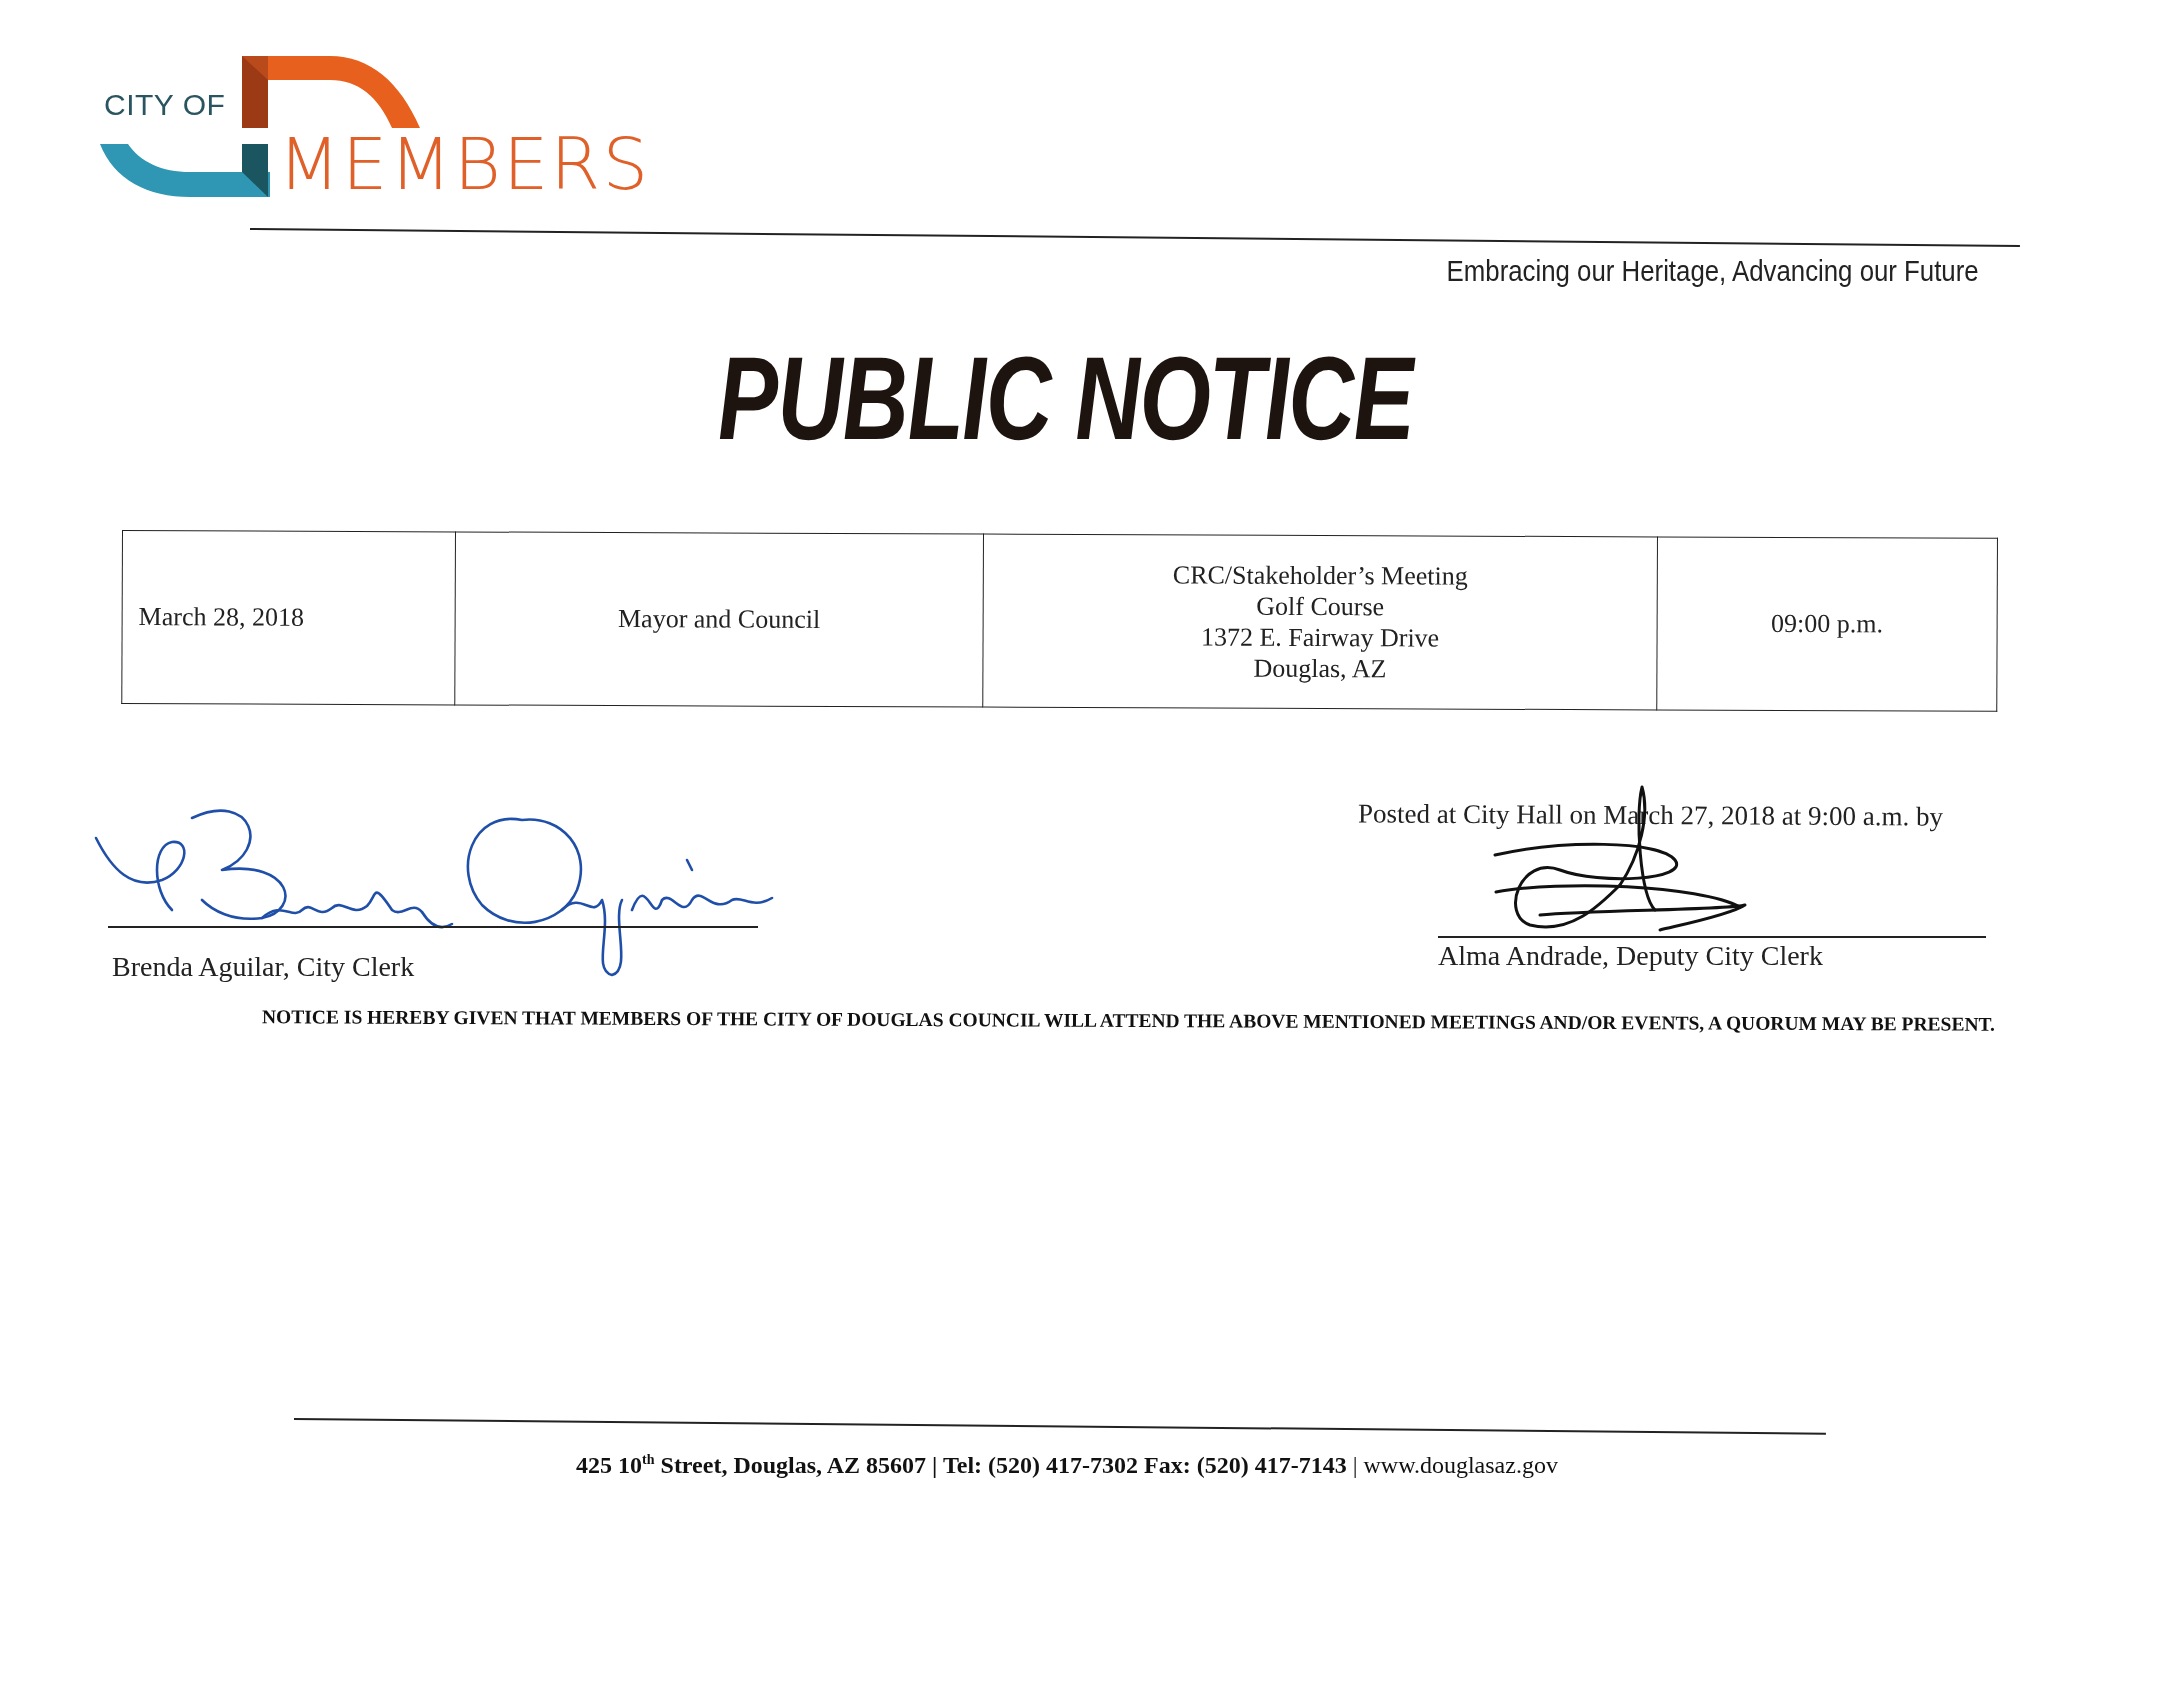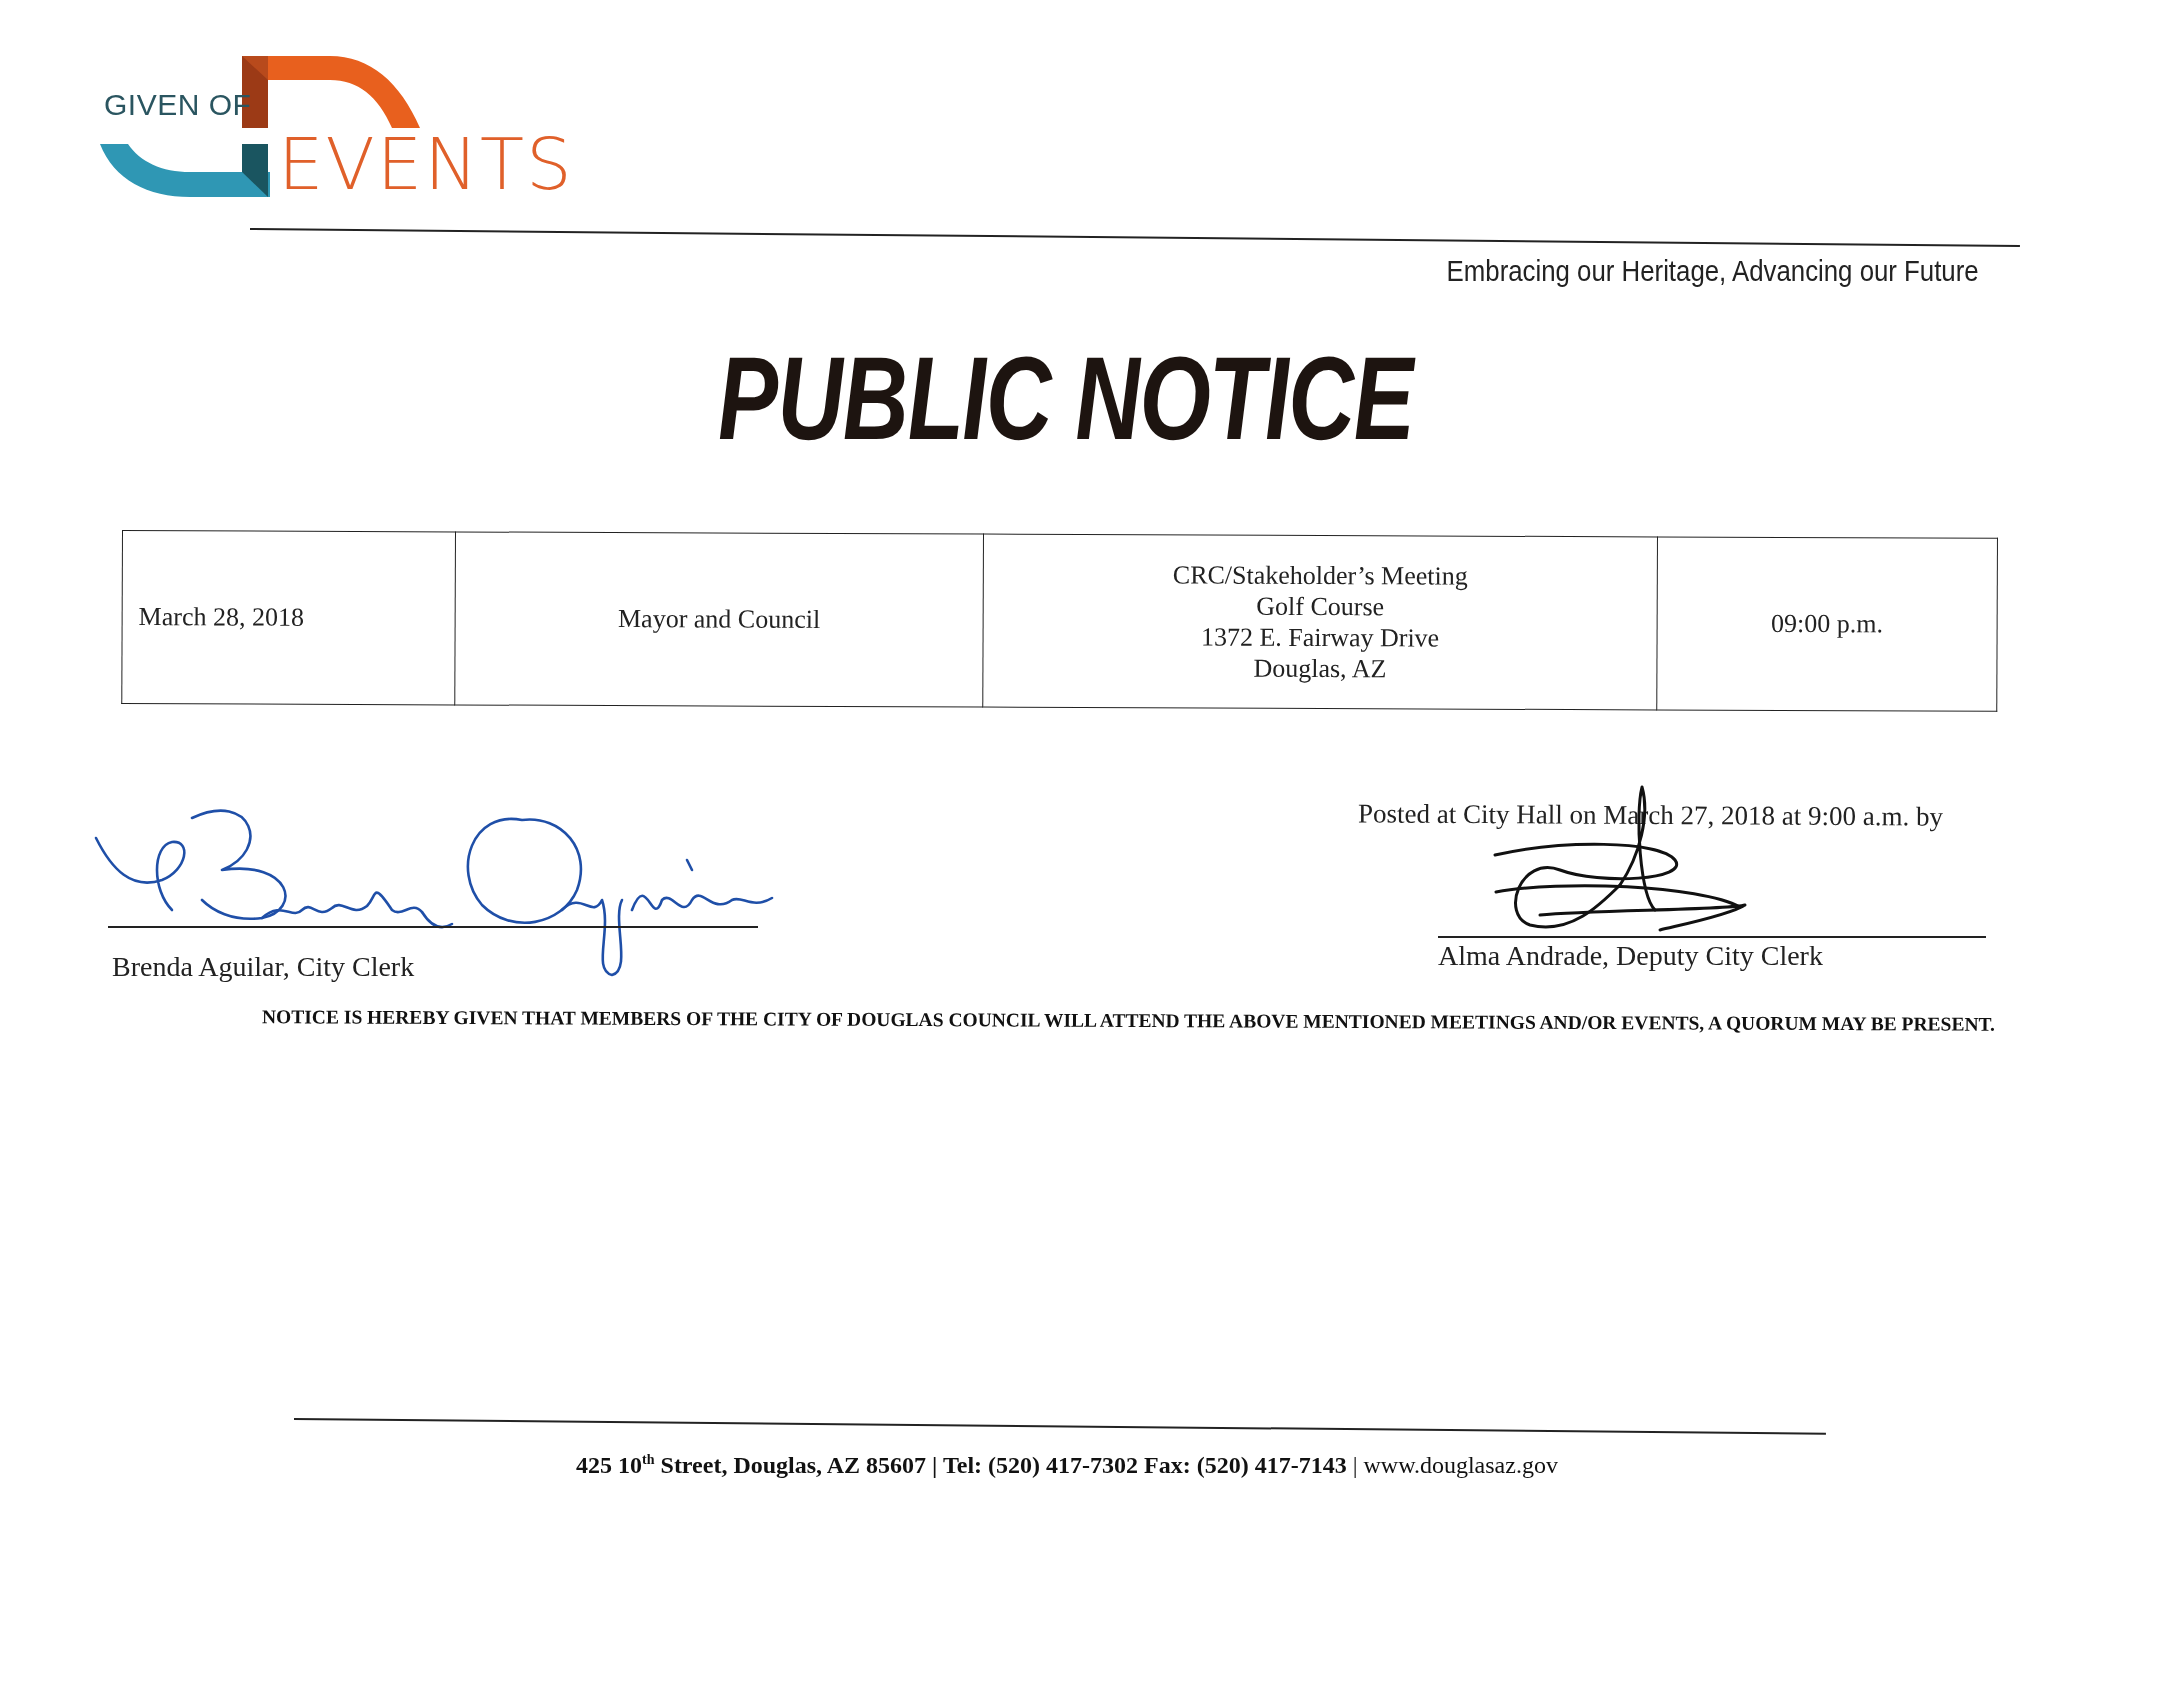--- a/index.html
+++ b/index.html
@@ -54,22 +54,22 @@
 <div id="logo" class="abs">
   <svg class="abs" style="left:0;top:0;" width="560" height="150" viewBox="0 0 560 150">
 
     <path d="M158 4 L230 4 C270 4 300 30 320 76 L292 76 C278 44 258 28 230 28 L158 28 Z" fill="#E8601E"></path>
     <polygon points="142,4 168,4 168,76 142,76" fill="#9C3A16"></polygon>
     <polygon points="142,4 168,4 168,28" fill="#B84A1C"></polygon>
 
     <path d="M0 92 L28 92 C40 110 62 120 90 120 L170 120 L170 145 L90 145 C48 145 14 128 0 92 Z" fill="#2F97B4"></path>
     <polygon points="142,92 168,92 168,145 142,120" fill="#1A5560"></polygon>
   </svg>
-  <span class="city-of">GIVEN OF</span>
-  <span class="douglas">EVENTS</span>
+  <span class="city-of">CITY OF</span>
+  <span class="douglas">MEMBERS</span>
 </div>
 
 <div class="rule" style="left:250px; top:228px; width:1770px; transform:rotate(0.55deg);"></div>
 
 <div id="tagline" class="abs">Embracing our Heritage, Advancing our Future</div>
 
 <div id="title" class="abs">PUBLIC NOTICE</div>
 
 <table id="meeting-table">
   <tbody>

